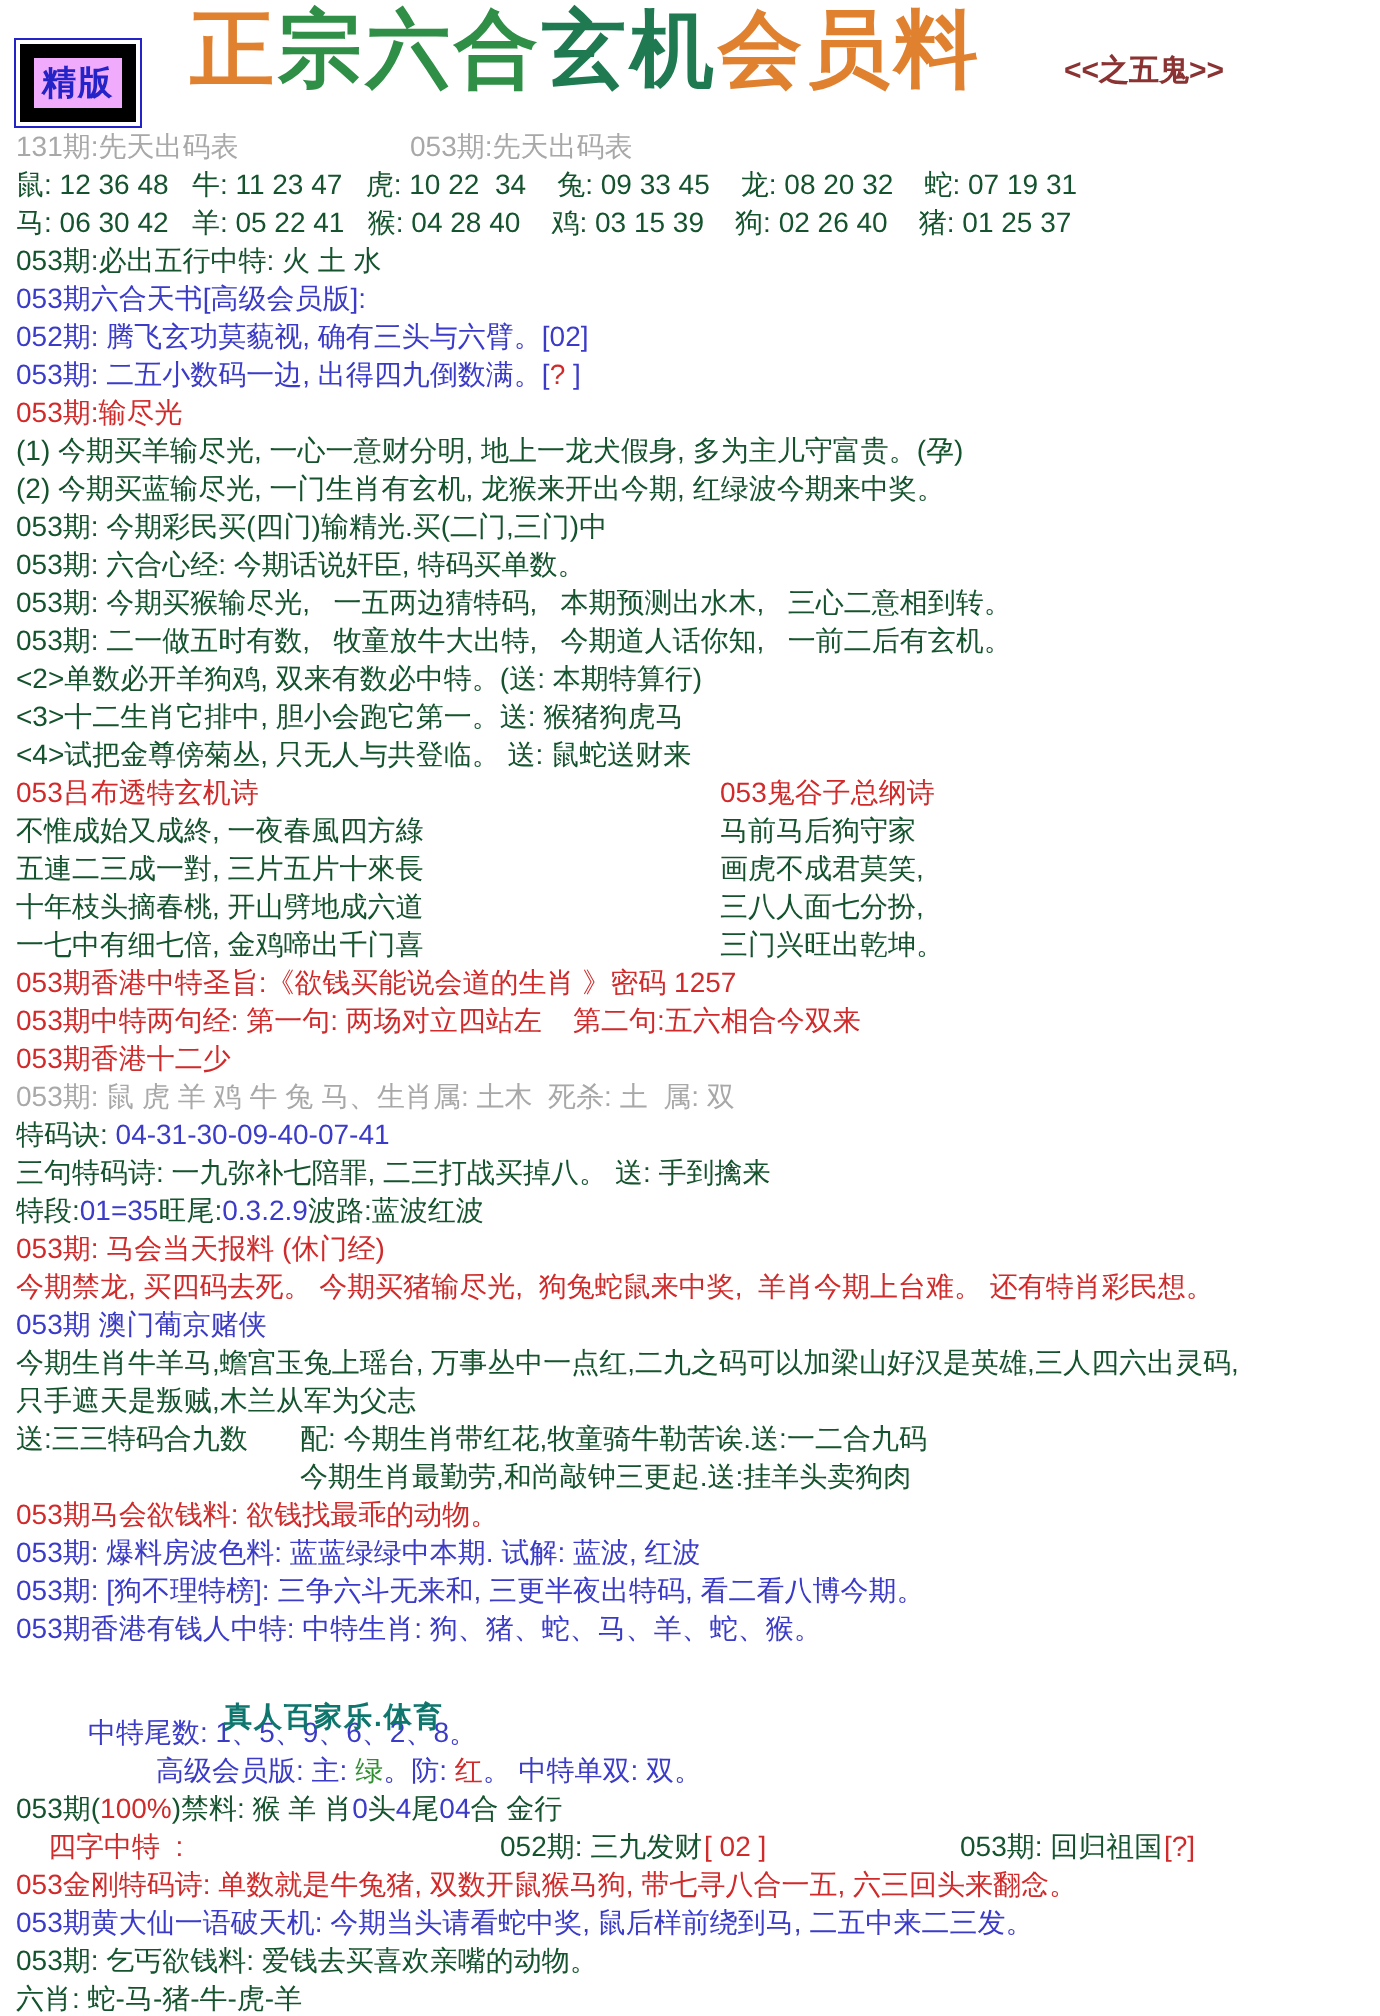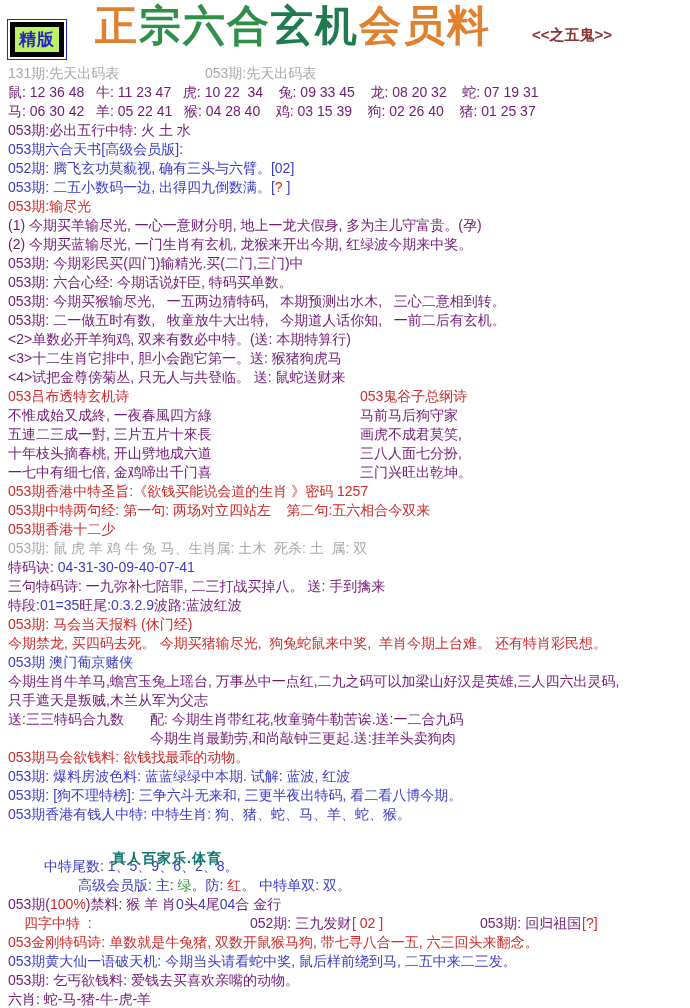--- a/index.html
+++ b/index.html
@@ -8,22 +8,22 @@
     background:#ffffff;
     font-family:"Liberation Sans", sans-serif;
     color:#1a1a1a;
     overflow:hidden;
   }
   
   .hdr{position:relative;height:58px;padding-top:4px;}
   .badge{
     position:absolute;left:10px;top:22px;
     color:#2323c8;font-weight:bold;font-size:17px;
-    border:5px solid #000000;outline:1px solid #2323c8;outline-offset:2px;
-    padding:1px 4px;letter-spacing:1px;background:#bef264;
+    border:7px solid #000000;outline:1px solid #2323c8;outline-offset:2px;
+    padding:1px 4px;letter-spacing:1px;background:#f0abfc;
   }
   .title{
     position:absolute;left:95px;top:2px;
     font-family:"Liberation Serif", serif;
     font-weight:bold;font-size:42px;line-height:48px;white-space:nowrap;
   }
   .title span{letter-spacing:2px;}
   .suffix{
     position:absolute;left:532px;top:26px;
     color:#8b3232;font-weight:bold;font-size:15px;white-space:nowrap;
@@ -32,21 +32,21 @@
   #content{padding-top:2px;}
   .line{
     position:relative;
     min-height:19px;line-height:19px;
     font-size:14px;
     padding-left:8px;
     white-space:pre-wrap;
   }
   .line span{white-space:pre-wrap;}
   .abs{position:absolute;top:0;white-space:pre;}
-  .c-black{color:#701a75;text-align:right;}
+  .c-black{color:#14532d;text-align:right;}
   .c-blue{color:#3b3bc8;}
   .c-red{color:#d02a2a;}
   .c-gray{color:#a8a8a8;}
   .c-green{color:#2f8f2f;}
   .c-wm{color:#0f766e;font-weight:bold;font-size:14px;letter-spacing:1px;}
   .t-orange{color:#e0812f;}
   .t-green{color:#2f8f46;}
   .t-dgreen{color:#1f7a52;}
 </style>
 </head>

